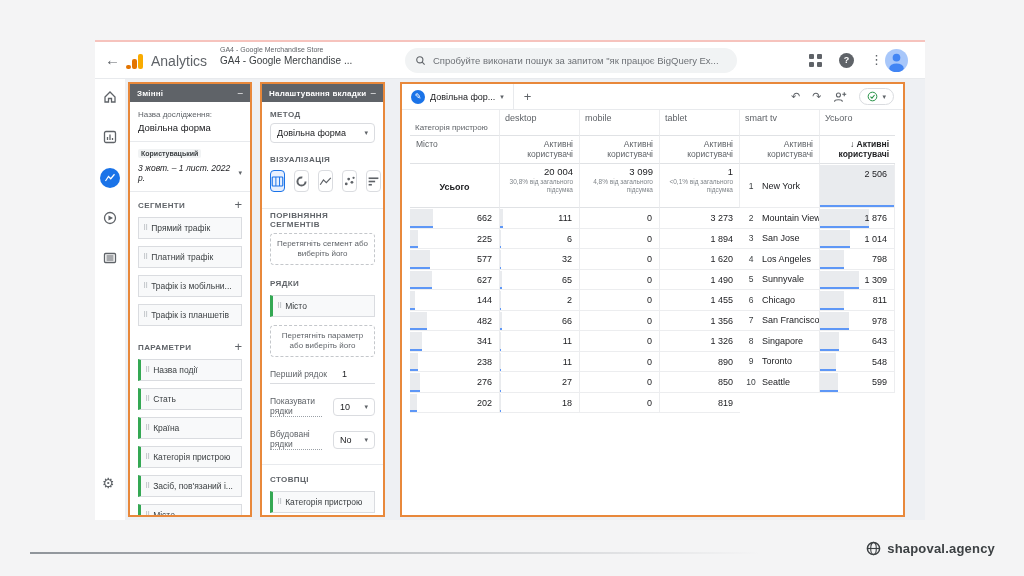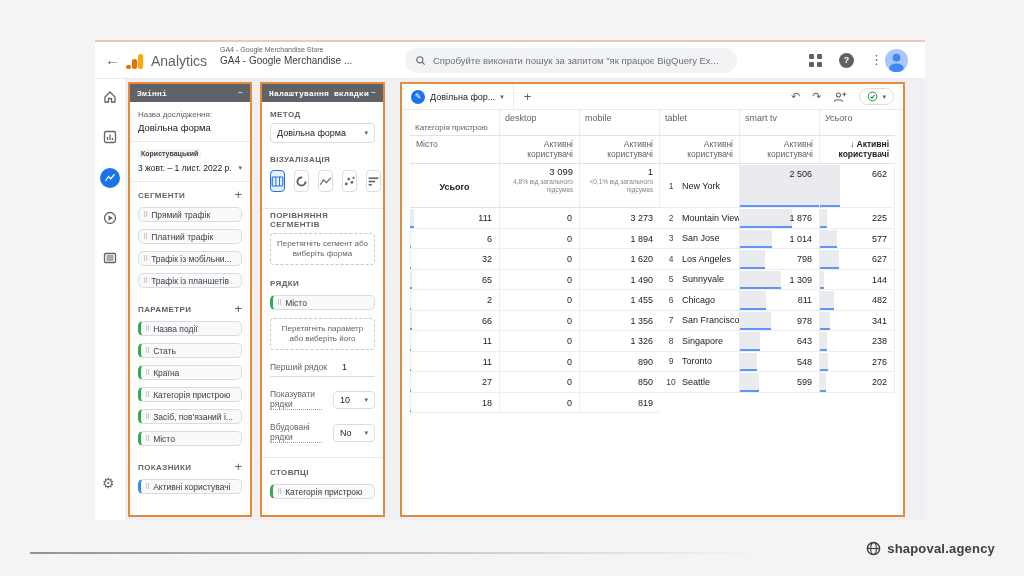--- a/index.html
+++ b/index.html
@@ -33,35 +33,35 @@
   
   .rail { position:absolute; left:0; top:39px; width:30px; bottom:0; background:#fff; }
   .rail .ritem { position:absolute; left:7px; width:16px; height:16px; cursor:pointer; }
   .rail .active-circle { position:absolute; left:5px; width:20px; height:20px; background:#1a73e8; border-radius:50%; display:flex; align-items:center; justify-content:center; cursor:pointer; }
   .gear { position:absolute; left:7px; top:396px; font-size:14px; color:#5f6368; cursor:pointer; }
 
   
   .panel { position:absolute; border:2px solid #e8883b; background:#fff; overflow:hidden; }
   #panel-variables { left:33px; top:42px; width:124px; height:435px; }
   #panel-settings  { left:165px; top:42px; width:125px; height:435px; }
-  .phead { height:18px; background:#5f6368; color:#fff; display:flex; align-items:center; justify-content:space-between; padding:0 7px; font-size:8px; font-weight:bold; letter-spacing:.2px;font-family:Liberation Mono, monospace; }
+  .phead { height:18px; background:#5f6368; color:#fff; display:flex; align-items:center; justify-content:space-between; padding:0 7px; font-size:8px; font-weight:bold; letter-spacing:.2px; }
   .phead .min { font-weight:normal; cursor:pointer; font-size:9px; }
   .pbody { position:relative; padding:0 8px; }
 
   .flab { font-size:8px; color:#5f6368; }
   .fval { font-size:9.5px; color:#202124; }
   .hr { height:1px; background:#e8eaed; margin:8px -8px 0; }
   .segtype { display:inline-block; font-size:7px; font-weight:bold; color:#3c4043; background:#f1f3f4; border-radius:2px; padding:1px 3px; margin-top:7px; }
   .daterow { display:flex; align-items:center; justify-content:space-between; margin-top:3px; cursor:pointer; }
-  .daterow .dr { font-size:8.5px; color:#202124; }
+  .daterow .dr { font-size:8.5px; color:#202124;font-style:italic; }
   .caret { font-size:7px; color:#5f6368; }
   .secrow { display:flex; align-items:center; justify-content:space-between; margin-top:16px; }
   .sectitle { font-size:8px; font-weight:bold; color:#5f6368; letter-spacing:.4px; }
   .plus { font-size:13px; color:#5f6368; line-height:10px; cursor:pointer; }
-  .chip { display:flex; align-items:center; gap:3px; height:15px; border:1px solid #dadce0; border-radius:5px; background:#f8f9fa; font-size:8.5px; color:#3c4043; padding:0 4px; margin-top:7px; white-space:nowrap; overflow:hidden; cursor:grab; }
+  .chip { display:flex; align-items:center; gap:3px; height:22px; border:1px solid #dadce0; border-radius:0; background:#f8f9fa; font-size:8.5px; color:#3c4043; padding:0 4px; margin-top:7px; white-space:nowrap; overflow:hidden; cursor:grab; }
   .chip .grip { font-size:7px; color:#9aa0a6; }
   .chip.dim { border-left:3px solid #34a853; }
   .chip.met { border-left:3px solid #4285f4; }
 
   .select { display:flex; align-items:center; justify-content:space-between; border:1px solid #dadce0; border-radius:4px; height:20px; padding:0 6px; font-size:9px; color:#202124; cursor:pointer; }
   .vizgrid { display:flex; gap:9px; margin-top:6px; }
   .vizbtn { width:27px; height:22px; border:1px solid #dadce0; border-radius:4px; display:flex; align-items:center; justify-content:center; cursor:pointer; background:#fff; }
   .vizbtn.sel { border:1.5px solid #1a73e8; background:#e8f0fe; }
   .dashbox { border:1px dashed #c4c7cb; border-radius:4px; font-size:8px; color:#5f6368; text-align:center; padding:5px 4px; margin-top:4px; line-height:10px; }
   .fieldrow { display:flex; align-items:center; justify-content:space-between; margin-top:12px; }
@@ -301,21 +301,21 @@
           <svg width="13" height="13" viewBox="0 0 16 16">
               <line x1="2" y1="4" x2="14" y2="4" stroke="#5f6368" stroke-width="2"></line>
               <line x1="2" y1="8" x2="10" y2="8" stroke="#5f6368" stroke-width="2"></line>
               <line x1="2" y1="12" x2="6" y2="12" stroke="#5f6368" stroke-width="2"></line>
             </svg>
         </div>
 
       </div>
       <div class="hr" style="margin-top:16px"></div>
       <div class="sectitle" style="margin-top:2px">ПОРІВНЯННЯ СЕГМЕНТІВ</div>
-      <div class="dashbox">Перетягніть сегмент або виберіть форма</div>
+      <div class="dashbox">Перетягніть сегмент або виберіть його</div>
       <div class="sectitle" style="margin-top:14px">РЯДКИ</div>
       <div class="chip dim">
           <span class="grip">⠿</span>
           <span>Місто</span>
         </div>
       <div class="dashbox" style="margin-top:8px">Перетягніть параметр або виберіть його</div>
       <div class="fieldrow underl">
         <span class="fl">Перший рядок</span>
         <span class="fv" style="margin-right:28px">1</span>
       </div>
@@ -378,20 +378,24 @@
       <div class="cell hA lastc">Усього</div>
 
       <div class="cell hB rowdim">Місто</div>
       <div class="cell hB">Активні користувачі</div>
       <div class="cell hB">Активні користувачі</div>
       <div class="cell hB">Активні користувачі</div>
       <div class="cell hB">Активні користувачі</div>
       <div class="cell hB lastc sorted">↓ Активні користувачі</div>
     <div class="cell ct rowlab">Усього</div>
         <div class="cell ct">
+          <div class="tnum">20 004</div>
+          <div class="tpct">30,8% від загального підсумка</div>
+        </div>
+        <div class="cell ct">
           <div class="tnum">3 099</div>
           <div class="tpct">4,8% від загального підсумка</div>
         </div>
         <div class="cell ct">
           <div class="tnum">1</div>
           <div class="tpct">&lt;0,1% від загального підсумка</div>
         </div>
         <div class="cell cr citycell">
           <span class="rank">1</span>
           <span class="city">New York</span>

